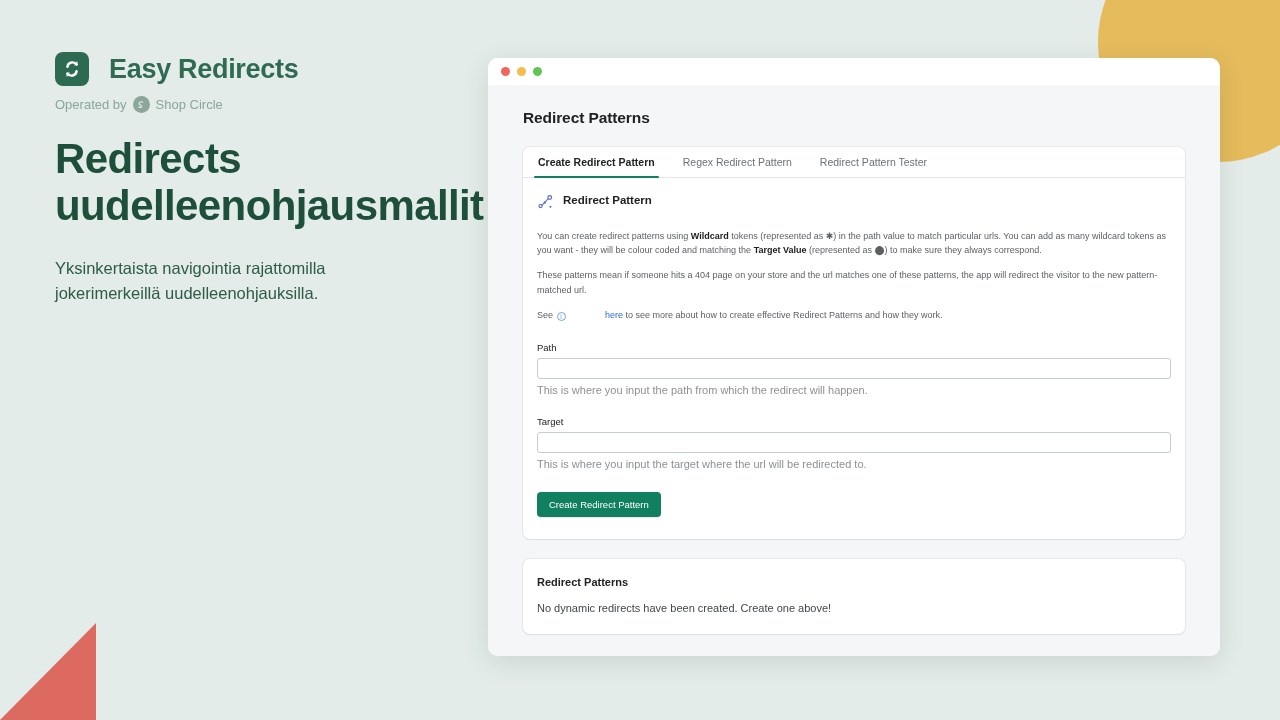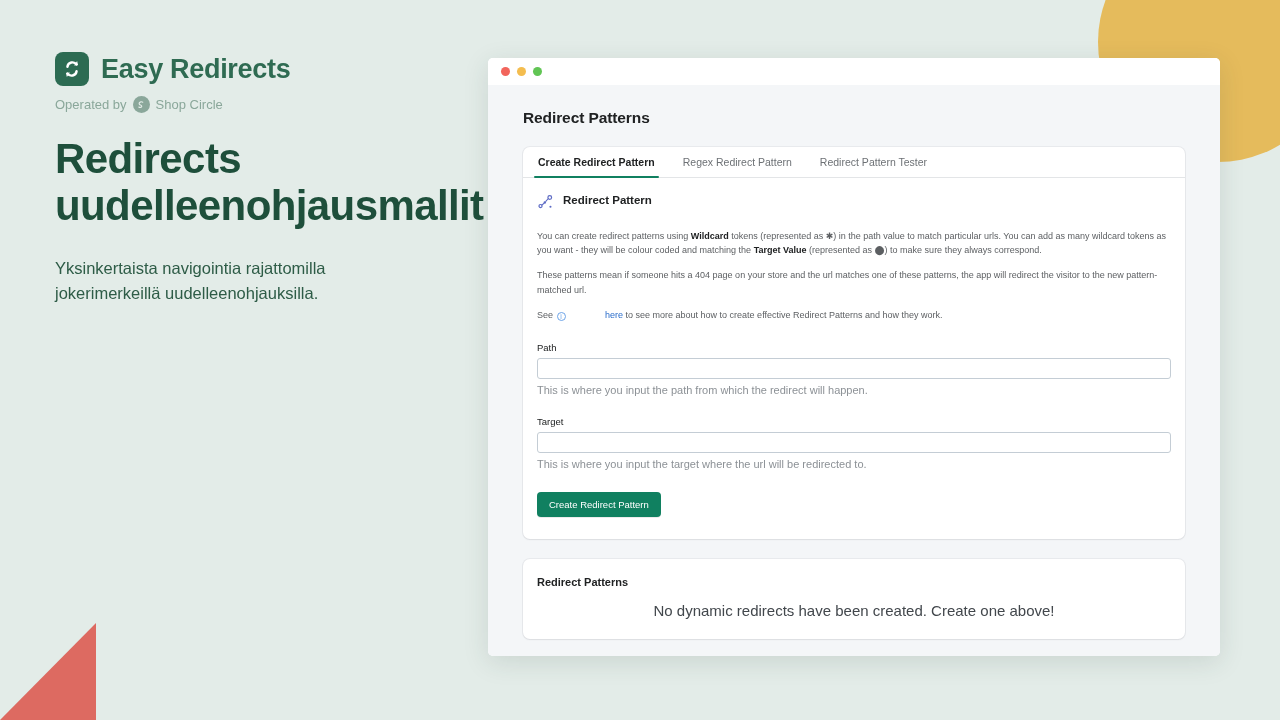--- a/index.html
+++ b/index.html
@@ -30,21 +30,21 @@
     z-index: 0;
   }
 
   
   .left {
     position: absolute;
     left: 55px; top: 52px;
     width: 420px;
     z-index: 3;
   }
-  .brand-row { display: flex; align-items: center; gap: 12px; }
+  .brand-row { display: flex; align-items: center; gap: 20px; }
   .brand-logo {
     width: 34px; height: 34px;
     border-radius: 8px;
     background: #2c6b52;
     display: flex; align-items: center; justify-content: center;
     flex: 0 0 auto;
   }
   .brand-name {
     font-size: 27px;
     font-weight: bold;
@@ -79,21 +79,21 @@
     line-height: 1.55;
     color: #2e5c47;
     max-width: 330px;
   }
 
   
   .window {
     position: absolute;
     left: 488px; top: 58px;
     width: 732px; height: 598px;
-    border-radius: 5px;
+    border-radius: 10px;
     background: #ffffff;
     box-shadow: 0 6px 26px rgba(40,60,55,.13);
     overflow: hidden;
     z-index: 4;
   }
   .titlebar {
     height: 27px;
     background: #ffffff;
     display: flex; align-items: center;
     padding-left: 13px;
@@ -221,21 +221,21 @@
     cursor: pointer;
     font-family: "Liberation Sans", sans-serif;
     box-shadow: 0 1px 0 rgba(0,0,0,.08);
   }
 
   .bottom-card { margin-top: 20px; padding: 17px 14px 20px 14px; }
   .bottom-title {
     font-size: 11px; font-weight: bold; color: #202223;
     margin-bottom: 14px;
   }
-  .bottom-empty { font-size: 15px; color: #42474c; text-align: center; }
+  .bottom-empty { font-size: 11px; color: #42474c; }
 </style>
 </head>
 <body>
 
 <div id="root">
 
   <div class="deco-circle"></div>
   <div class="deco-triangle"></div>
 
   <div class="left">

